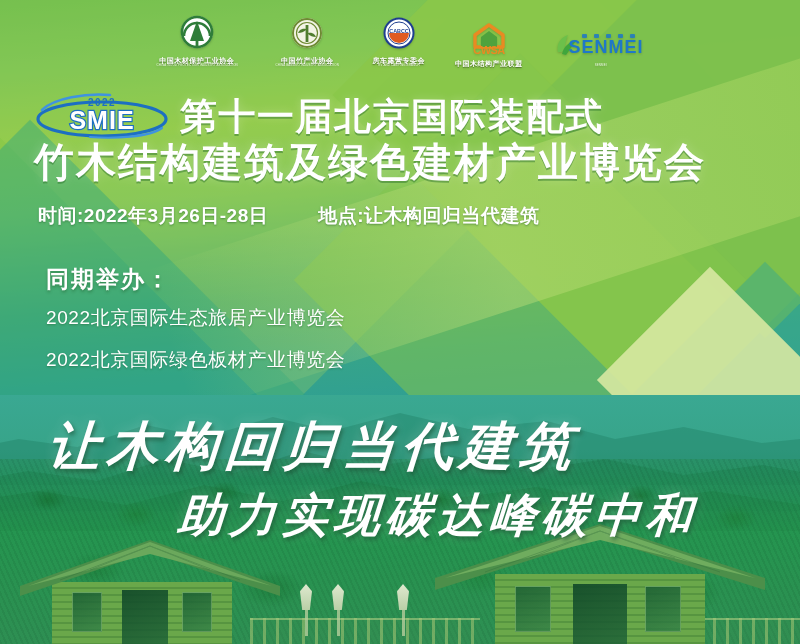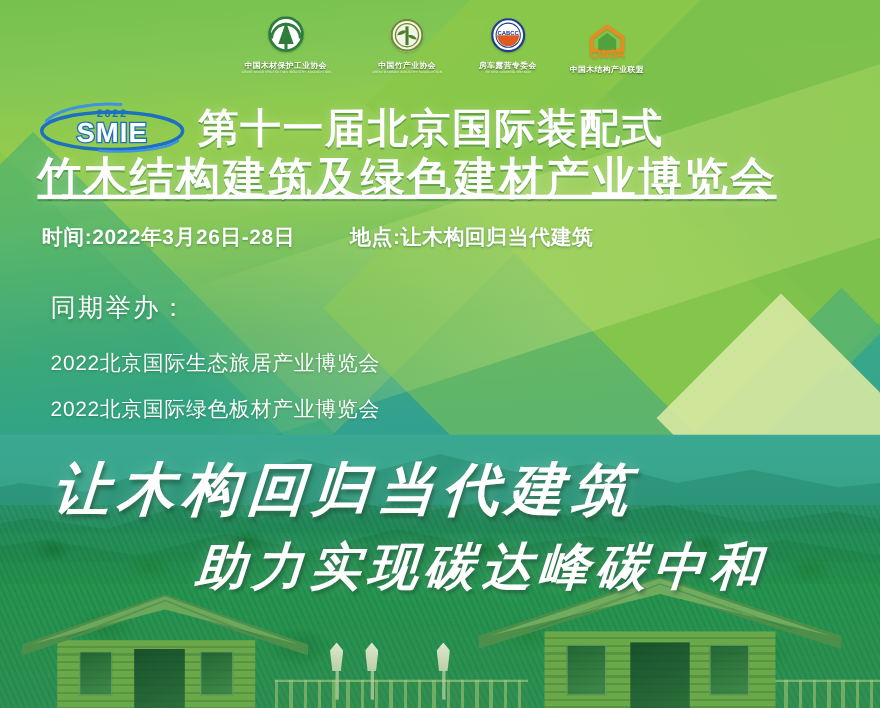--- a/index.html
+++ b/index.html
@@ -229,38 +229,37 @@
     white-space:nowrap;
   }
   .title-line2 {
     position:absolute; top:140px; left:34px;
     font-size:40px; font-weight:bold; color:#ffffff;
     letter-spacing:2px; line-height:1.1;
     text-shadow:
       0 2px 0 rgba(40,110,40,.45),
       0 0 12px rgba(255,255,255,.25);
     white-space:nowrap;
-    text-decoration:underline;
   }
 
   
   .meta-row {
     position:absolute; top:203px; left:38px;
     display:flex; gap:50px; align-items:baseline;
     font-size:19px; color:#ffffff; font-weight:bold;
     letter-spacing:.5px;
     text-shadow:0 1px 2px rgba(30,90,40,.5);
     white-space:nowrap;
   }
 
   
   .concurrent { position:absolute; top:264px; left:46px; }
   .concurrent-heading {
-    font-size:23px; font-weight:normal; color:#ffffff;
-    letter-spacing:2px; margin-bottom:22px;
+    font-size:23px; font-weight:bold; color:#ffffff;
+    letter-spacing:2px; margin-bottom:10px;
     text-shadow:0 2px 3px rgba(30,90,40,.45);
     white-space:nowrap;
   }
   .concurrent-item {
     font-size:19px; color:#ffffff; letter-spacing:.6px;
     margin-bottom:16px; white-space:nowrap;
     text-shadow:0 1px 2px rgba(30,90,40,.45);
   }
 
   
@@ -434,20 +433,37 @@
         <span class="logo-mark">
           <svg width="56" height="34" viewBox="0 0 56 34">
             <path d="M14,26 L14,14 L28,4 L42,14 L42,26 Z" fill="none" stroke="#e98a22" stroke-width="3.4" stroke-linejoin="round"></path>
             <path d="M20,26 L20,16 L28,10 L36,16 L36,26 Z" fill="#4fa23d"></path>
             <text x="28" y="33" font-size="11" font-weight="bold" fill="#e98a22" text-anchor="middle" font-family="Liberation Sans, sans-serif" letter-spacing="-0.5">CWSA</text>
           </svg>
         </span>
         <span class="logo-cn">中国木结构产业联盟</span>
       </div>
 
+      <div class="logo logo-5">
+        <span class="logo-mark">
+          <svg width="96" height="30" viewBox="0 0 96 30">
+            <path d="M6,22 C4,14 9,7 16,5 C13,11 14,17 10,22 Z" fill="#6cc04a"></path>
+            <path d="M10,24 C12,16 18,11 25,10 C20,15 18,20 14,25 Z" fill="#3fa63c"></path>
+            <text x="54" y="23" font-size="18" font-weight="bold" fill="#1f78c8" text-anchor="middle" font-family="Liberation Sans, sans-serif" letter-spacing="1">SENMEI</text>
+            <g fill="#1f78c8" opacity=".85">
+              <rect x="30" y="4" width="5" height="4" rx="1"></rect>
+              <rect x="42" y="4" width="5" height="4" rx="1"></rect>
+              <rect x="54" y="4" width="5" height="4" rx="1"></rect>
+              <rect x="66" y="4" width="5" height="4" rx="1"></rect>
+              <rect x="78" y="4" width="5" height="4" rx="1"></rect>
+            </g>
+          </svg>
+        </span>
+        <span class="logo-en">SENMEI</span>
+      </div>
 
     </div>
 
     <div class="title-row">
       <div class="smie">
         <svg viewBox="0 0 136 48">
           <ellipse cx="68" cy="27" rx="64" ry="17" fill="none" stroke="#1d6fc2" stroke-width="3.2"></ellipse>
           <path d="M8,18 C20,6 52,1 76,3" fill="none" stroke="#3f93e0" stroke-width="2.6" stroke-linecap="round"></path>
           <path d="M128,36 C116,45 80,47 56,45" fill="none" stroke="#3f93e0" stroke-width="2.2" stroke-linecap="round"></path>
           <text x="68" y="14" font-size="10" font-weight="bold" fill="#1d6fc2" text-anchor="middle" font-family="Liberation Sans, sans-serif" letter-spacing="1.5">2022</text>

